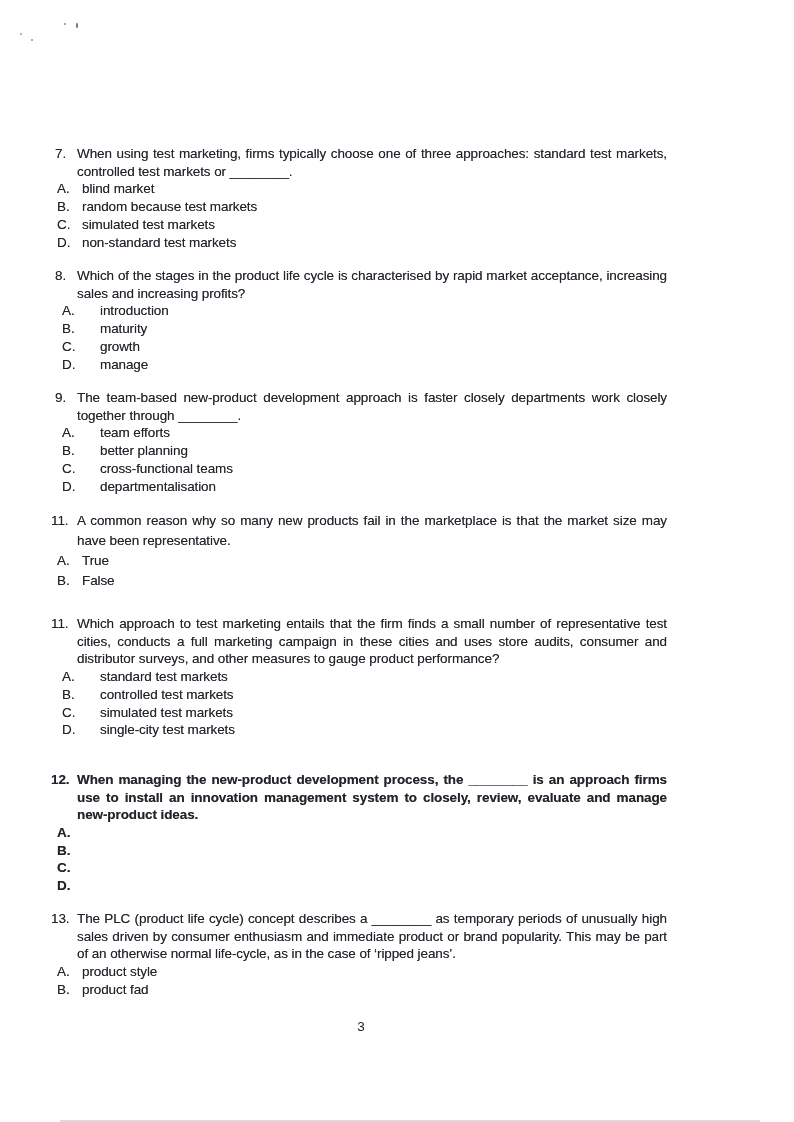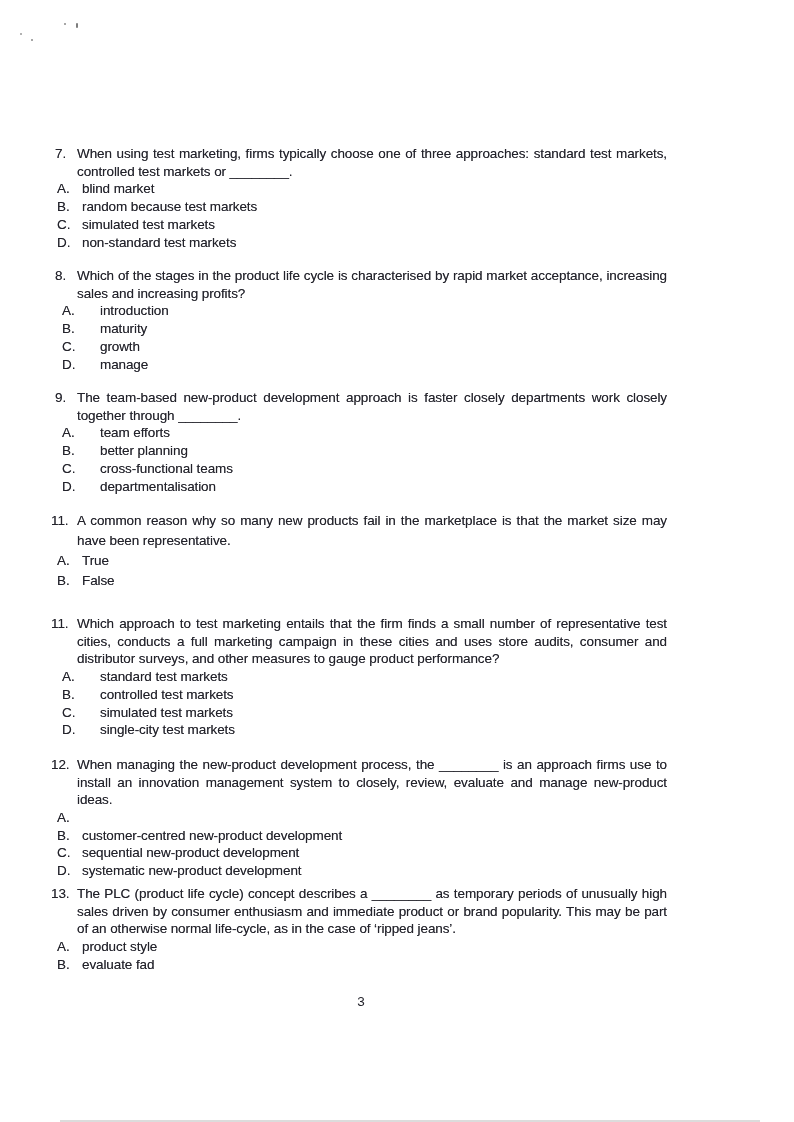--- a/index.html
+++ b/index.html
@@ -43,22 +43,22 @@
   .opt { display: flex; }
   .opt-letter { width: 25px; flex: none; }
   
   .q-1 .opts, .q-2 .opts, .q-4 .opts { margin-left: 7px; }
   .q-1 .opt-letter, .q-2 .opt-letter, .q-4 .opt-letter { width: 38px; }
   
   .q-1 { margin-top: 15.8px; }
   .q-2 { margin-top: 15.8px; }
   .q-3 { margin-top: 15.8px; line-height: 20px; } 
   .q-4 { margin-top: 24px; }
-  .q-5 { margin-top: 17px; }
-  .q-6 { margin-top: 5px; }
+  .q-5 { margin-top: 32px; font-weight: bold; }
+  .q-6 { margin-top: 15px; }
   .page-num {
     margin-top: 20px;
     margin-left: 55px;
     width: 612px;
     text-align: center;
     font-size: 13.5px;
     line-height: 17.7px;
   }
   .speck {
     position: absolute;
@@ -205,45 +205,42 @@
     <div class="qhead">
       <span class="qnum">12.</span>
       <span class="qtext">When managing the new-product development process, the ________ is an approach firms use to install an innovation management system to closely, review, evaluate and manage new-product ideas.</span>
     </div>
     <div class="opts">
           <div class="opt">
     <span class="opt-letter">A.</span>
   </div>
           <div class="opt">
     <span class="opt-letter">B.</span>
-    <span class="opt-text">customer-centred new-product development</span>
-  </div>
-          <div class="opt">
-    <span class="opt-letter">C.</span>
-    <span class="opt-text">sequential new-product development</span>
-  </div>
-          <div class="opt">
-    <span class="opt-letter">D.</span>
-    <span class="opt-text">systematic new-product development</span>
+  </div>
+          <div class="opt">
+    <span class="opt-letter">C.</span>
+  </div>
+          <div class="opt">
+    <span class="opt-letter">D.</span>
   </div>
         </div>
   </div>
       <div class="q q-6 double">
     <div class="qhead">
       <span class="qnum">13.</span>
       <span class="qtext">The PLC (product life cycle) concept describes a ________ as temporary periods of unusually high sales driven by consumer enthusiasm and immediate product or brand popularity. This may be part of an otherwise normal life-cycle, as in the case of ‘ripped jeans’.</span>
     </div>
     <div class="opts">
           <div class="opt">
     <span class="opt-letter">A.</span>
     <span class="opt-text">product style</span>
   </div>
           <div class="opt">
     <span class="opt-letter">B.</span>
-    <span class="opt-text">evaluate fad</span>
+    <span class="opt-text">product fad</span>
   </div>
         </div>
   </div>
     </div>
 
   <div class="page-num">3</div>
 
   <div class="bottom-artifact"></div>
 </div>
 

